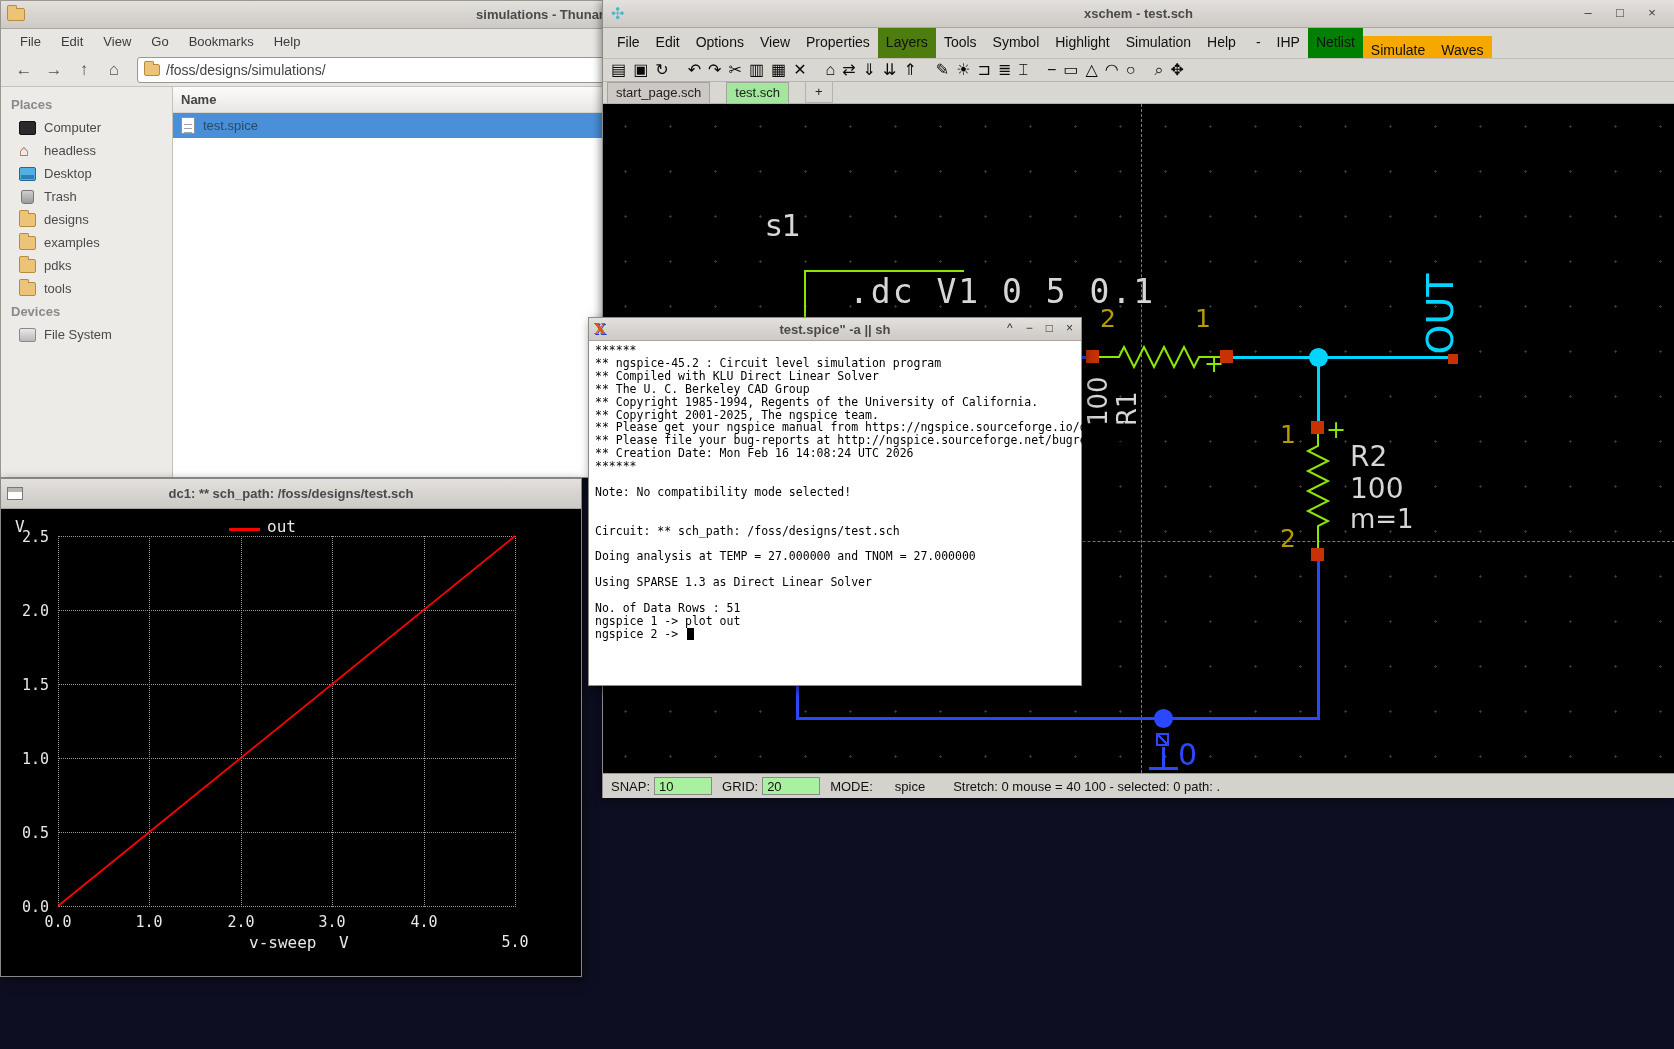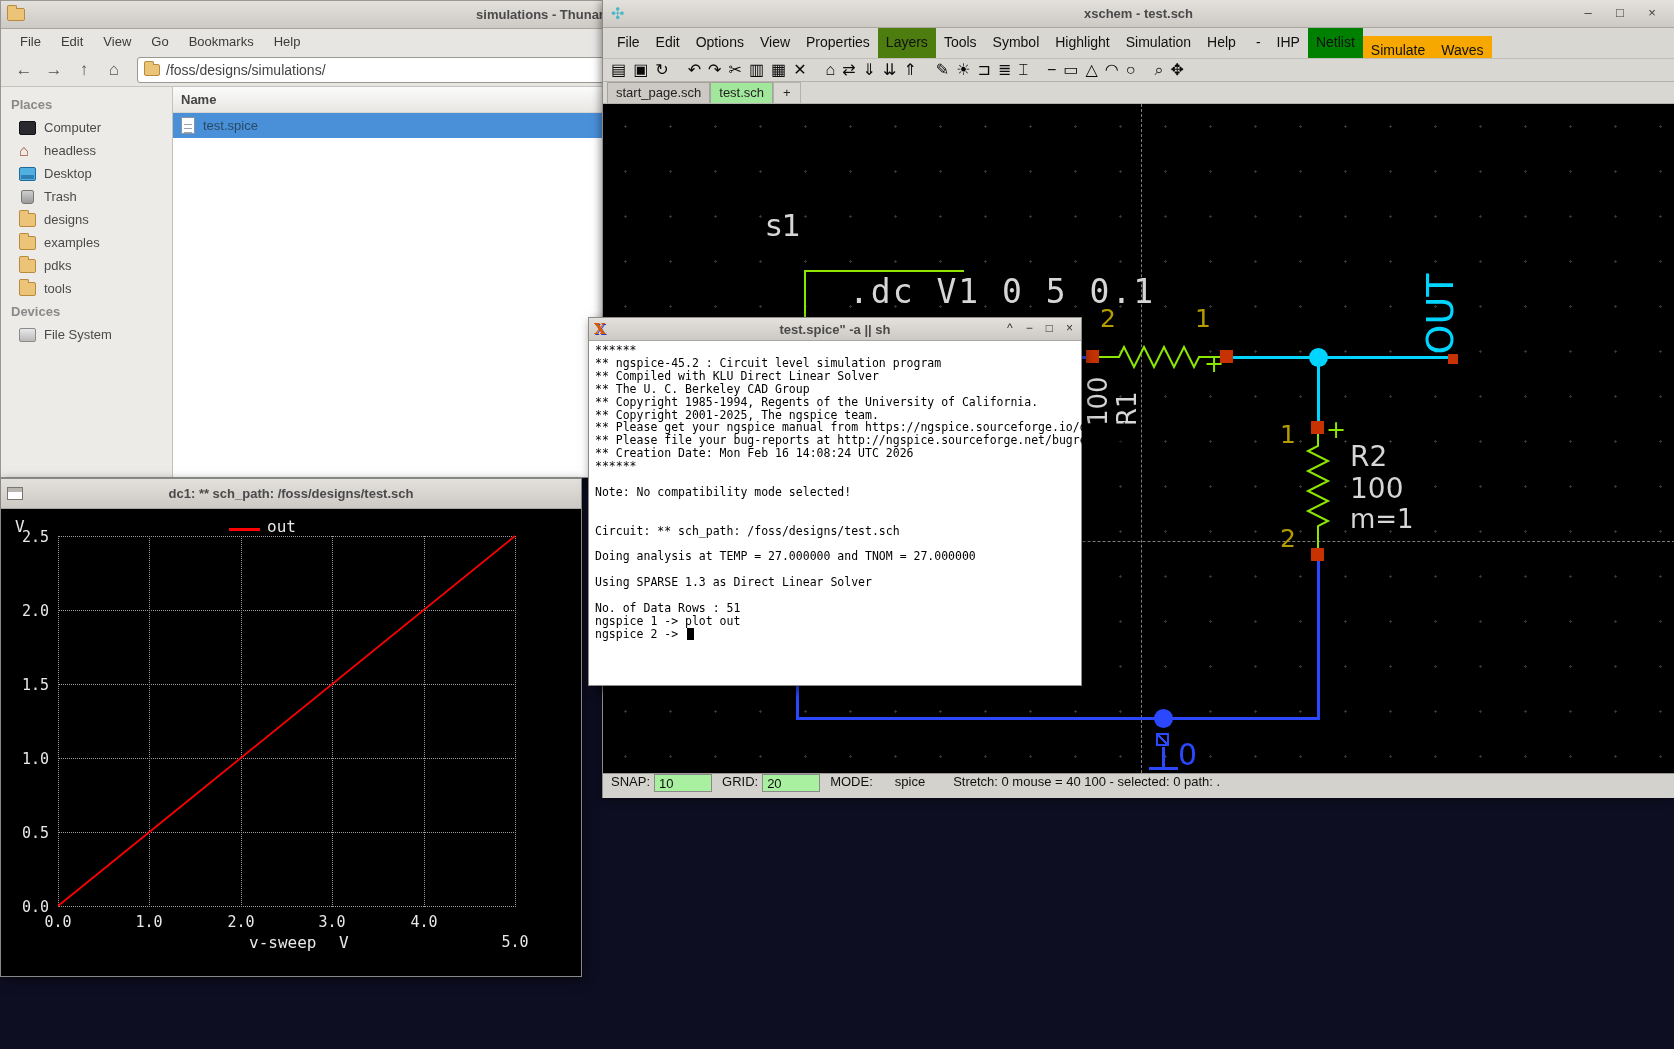--- a/index.html
+++ b/index.html
@@ -78,41 +78,41 @@
   #xs-menubar .right-menus { display:flex; margin-left:4px; }
   [data-name="menu-netlist"] { background:#008000; }
   [data-name="menu-simulate"], [data-name="menu-waves"] { background:#f7a800;margin-top:8px; }
   #xs-toolbar { height:24px; background:#d9d7d2; border-top:1px solid #c2bfba; border-bottom:1px solid #b5b2ad;
     display:flex; align-items:center; padding-left:8px; gap:7px; position:relative; }
   #xs-toolbar .ti { font-size:16px; color:#0a0a0a; line-height:22px; }
   #xs-toolbar .ti:nth-child(4), #xs-toolbar .ti:nth-child(10), #xs-toolbar .ti:nth-child(15),
   #xs-toolbar .ti:nth-child(20), #xs-toolbar .ti:nth-child(25) { margin-left:12px; }
   #xs-toolbar-right { position:absolute; right:10px; top:0; height:100%; display:flex; gap:10px; align-items:center; }
   #xs-toolbar-right .ti { font-size:16px; color:#0a0a0a; }
-  #xs-tabs { height:22px; background:#d9d7d2; display:flex; align-items:flex-start; padding-left:4px; gap:0;
+  #xs-tabs { height:22px; background:#d9d7d2; display:flex; align-items:flex-end; padding-left:4px; gap:16px;
     border-bottom:1px solid #b5b2ad; }
   #xs-tabs .tab { font-size:13px; color:#222; padding:2px 8px 3px; background:#ccc9c4; border:1px solid #a5a29d; border-bottom:none; }
   #xs-tabs .tab:nth-child(2) { background:#a2e89c; }
   #xs-tabs .tab:nth-child(3) { background:#d9d7d2; border:1px solid #b5b2ad; padding:2px 9px 3px; }
   #xs-canvas { position:absolute; left:0; top:104px; width:1072px; height:669px; background:#000; overflow:hidden;
     background-image:radial-gradient(circle, #353535 1px, transparent 1.4px); background-size:45px 45px; }
   .dashv { position:absolute; left:538px; top:0; bottom:0; border-left:1px dashed #7d7d7d; }
   .dashh { position:absolute; top:437px; left:0; right:0; border-top:1px dashed #7d7d7d; }
   .sch-txt { position:absolute; color:#d6d6d6; font-family:"DejaVu Sans", sans-serif; }
   .wire { position:absolute; }
   .wire.blue { background:#2b48ff; }
   .wire.cyan { background:#00d5ff; }
   .dot { position:absolute; width:19px; height:19px; border-radius:50%; }
   .pinsq { position:absolute; width:13px; height:13px; background:#c83200; }
   .pinnum { position:absolute; color:#b49b00; font-size:25px; font-family:"DejaVu Sans", sans-serif; }
   .plus { position:absolute; color:#8ce600; font-size:24px; font-family:"DejaVu Sans", sans-serif; }
   .vlabel { position:absolute; transform:rotate(-90deg); transform-origin:0 0; color:#d6d6d6;
     font-size:26px; font-family:"DejaVu Sans", sans-serif; white-space:nowrap; }
   #xs-status { position:absolute; left:0; bottom:0; width:100%; height:25px; background:#d4d2cd;
-    border-top:1px solid #9a9792; display:flex; align-items:flex-start; padding-left:8px; font-size:13px; color:#111; }
+    border-top:1px solid #9a9792; display:flex; align-items:center; padding-left:8px; font-size:13px; color:#111; }
   .snapfield { width:58px; height:18px; background:#a9f0a0; border:1px solid #8a8a8a; font-size:13px;
     padding:1px 4px; margin:0 10px 0 4px; }
 
   
   #term { left:588px; top:317px; width:494px; height:369px; background:#fff; z-index:4;
     border:1px solid #8f8b86; box-shadow:3px 4px 10px rgba(0,0,0,.55); }
   #term .titlebar { height:23px; }
   .xterm-logo { font-size:15px; font-weight:bold; color:#e04a00; margin-left:5px; z-index:2;
     text-shadow:1px 1px 0 #2a3fd4; font-family:"DejaVu Serif", serif; }
   .term-btns { position:absolute; right:8px; top:3px; display:flex; gap:13px; z-index:2; }

